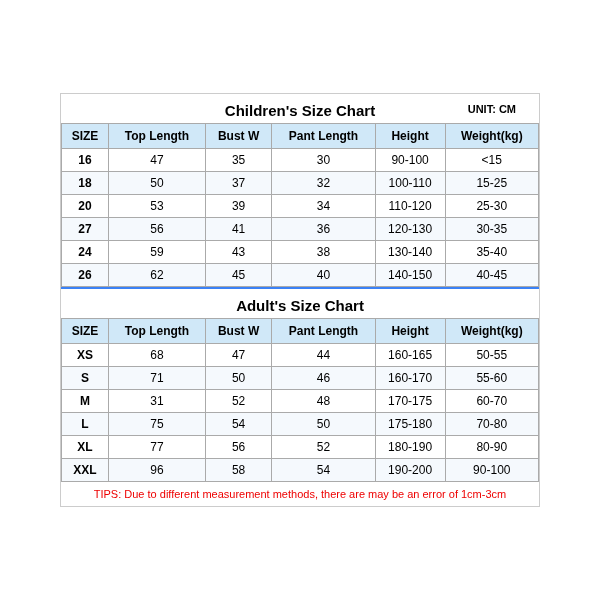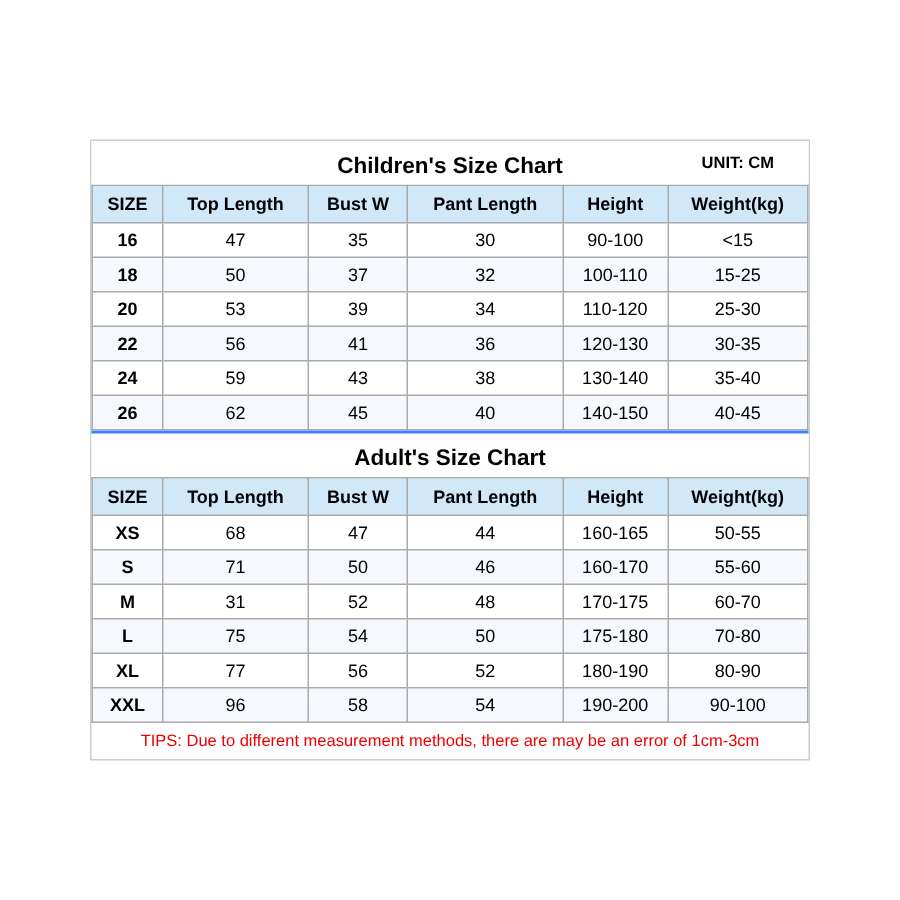--- a/index.html
+++ b/index.html
@@ -104,21 +104,21 @@
         </tr>
         <tr>
           <td>20</td>
           <td>53</td>
           <td>39</td>
           <td>34</td>
           <td>110-120</td>
           <td>25-30</td>
         </tr>
         <tr>
-          <td>22</td>
+          <td>27</td>
           <td>56</td>
           <td>41</td>
           <td>36</td>
           <td>120-130</td>
           <td>30-35</td>
         </tr>
         <tr>
           <td>24</td>
           <td>59</td>
           <td>43</td>

